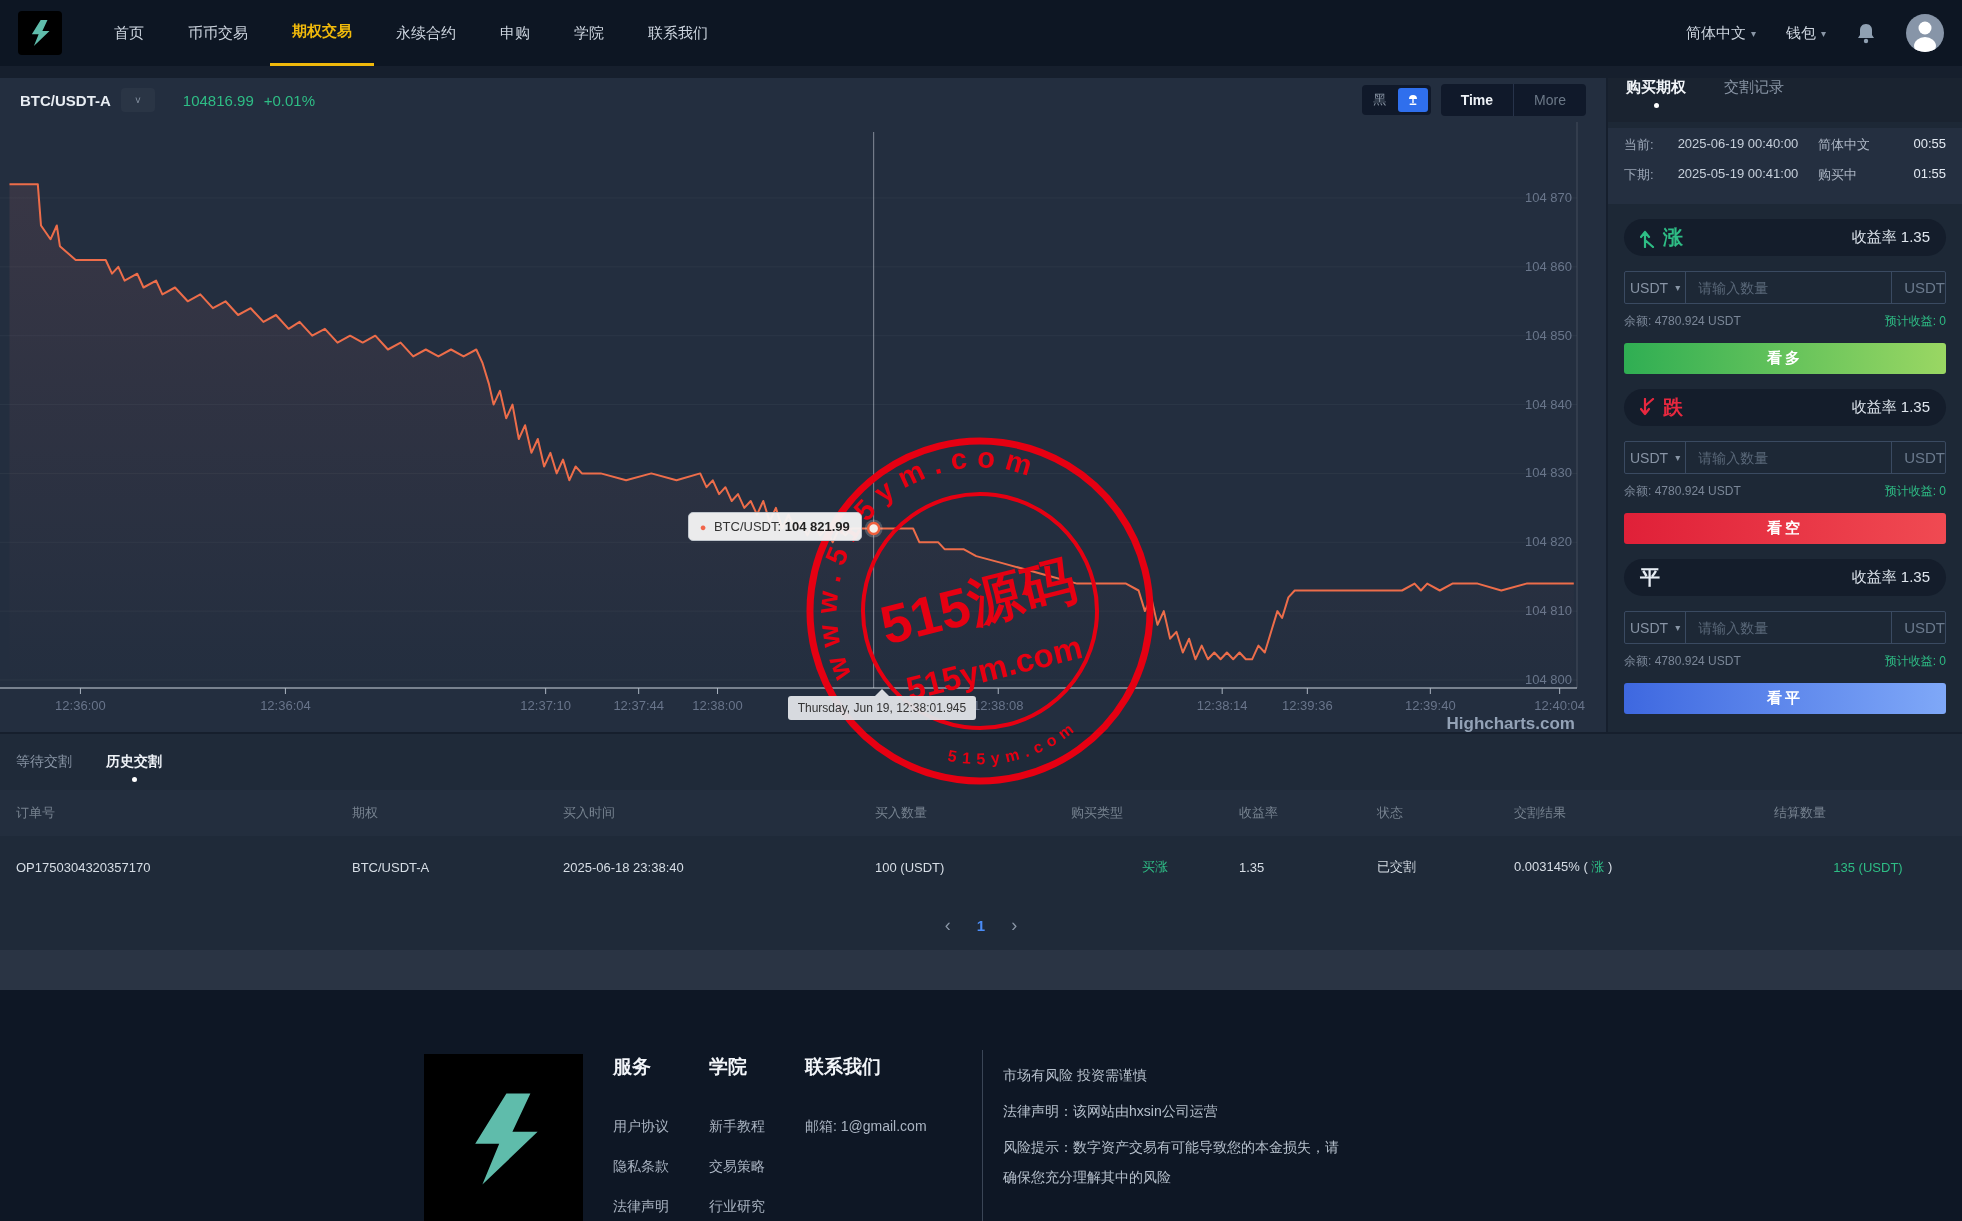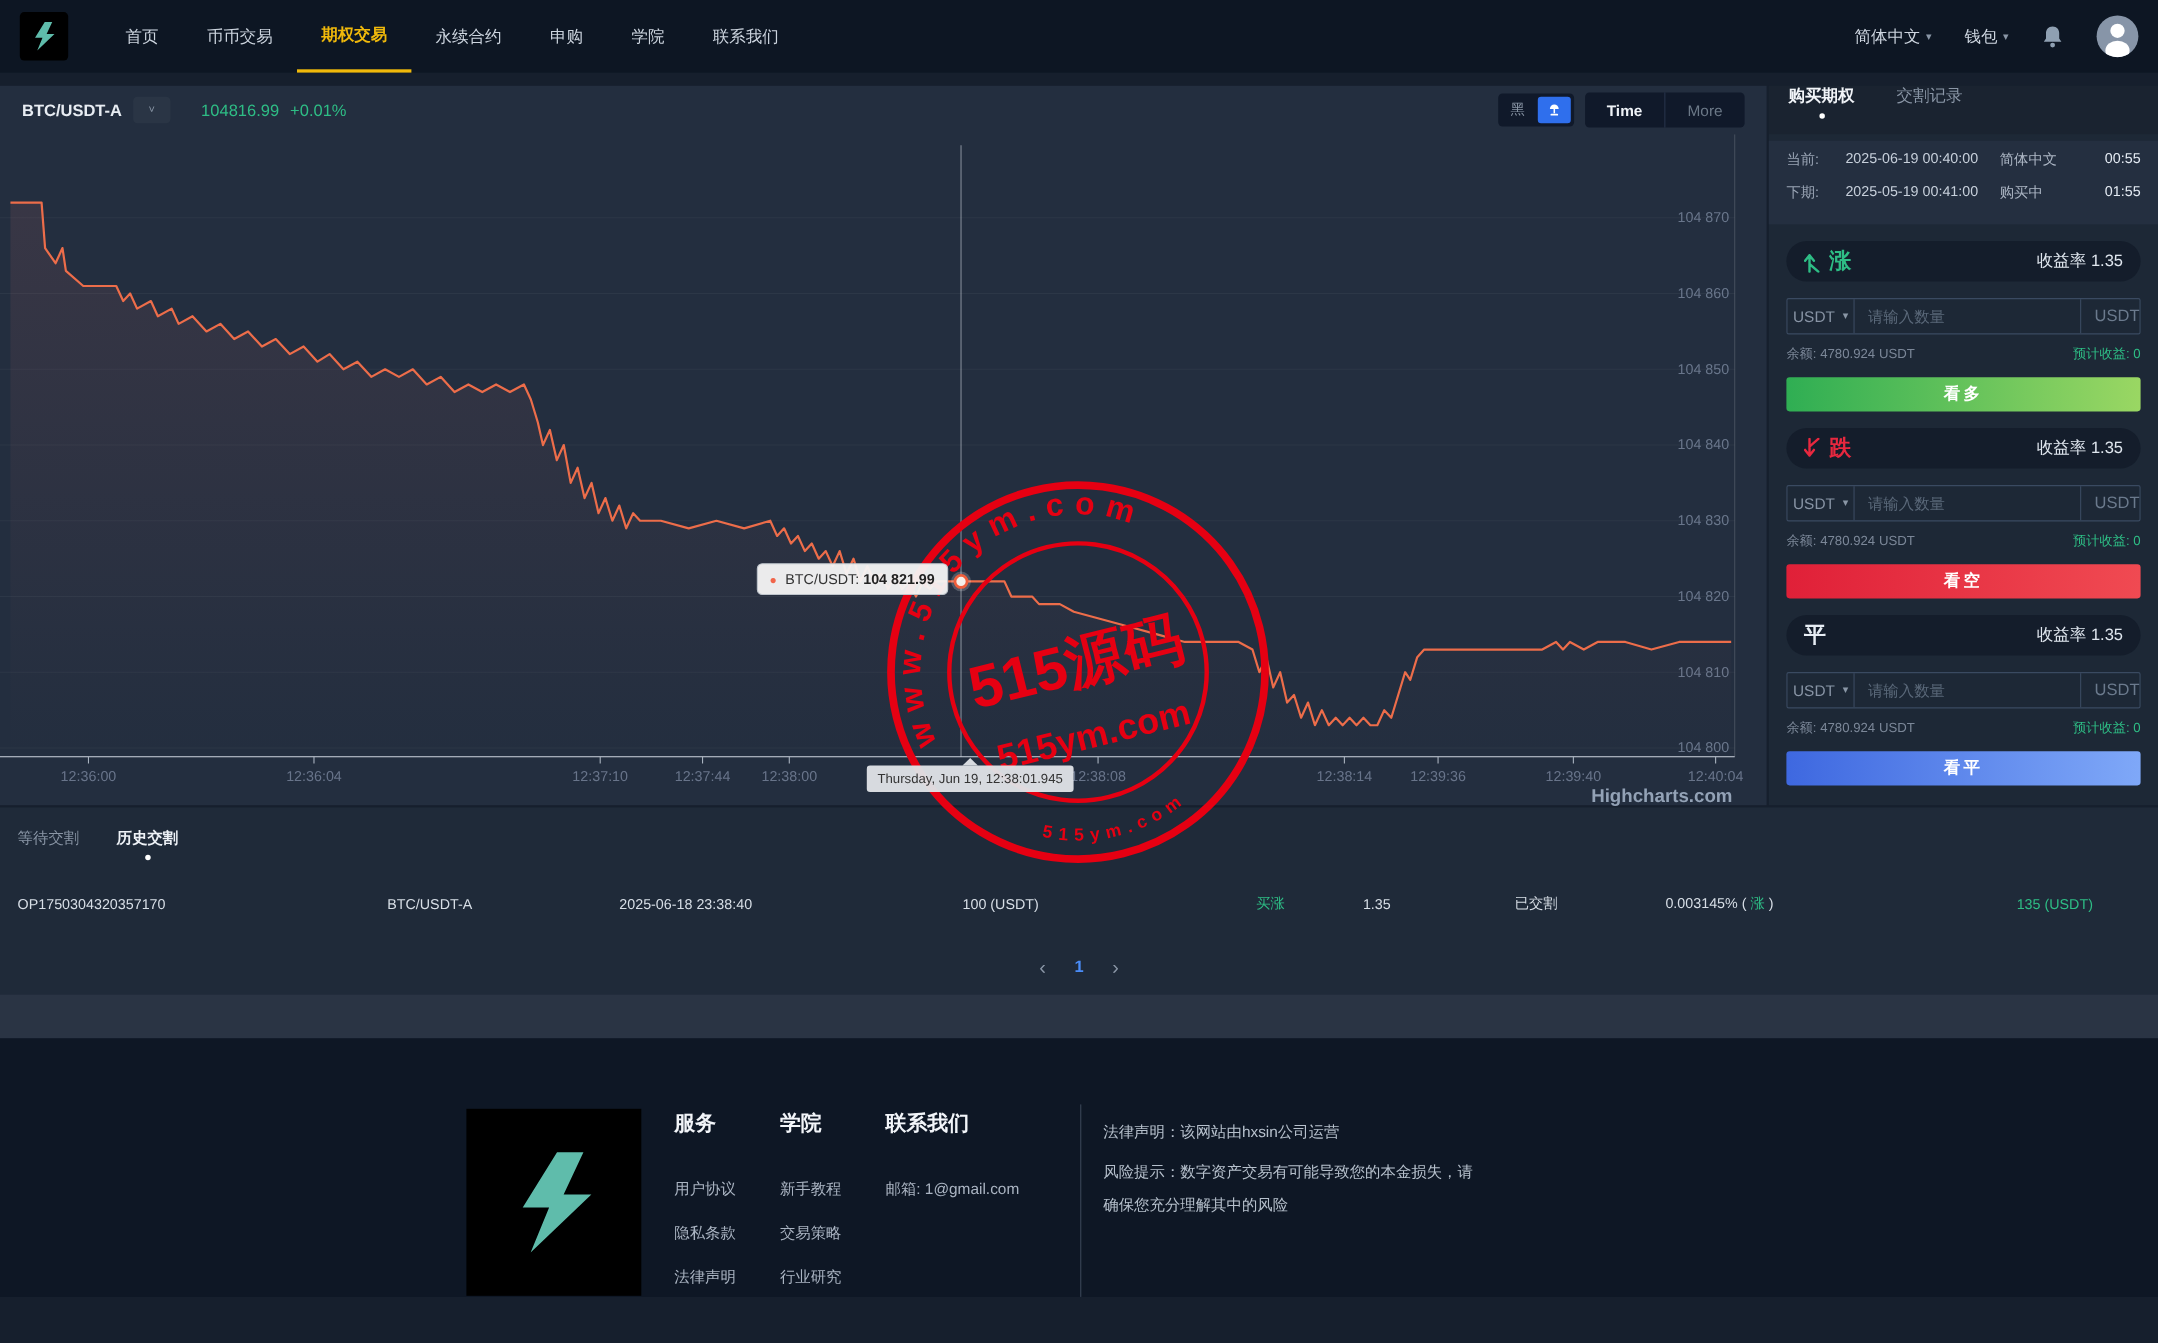--- a/index.html
+++ b/index.html
@@ -386,20 +386,31 @@
 </div>
 
 <section class="orders">
   <div class="orders-tabs">
     <div class="otab">等待交割</div>
     <div class="otab active">
       <span>历史交割</span>
       <span class="tab-dot"></span>
     </div>
   </div>
+  <div class="ogrid ohead">
+    <div>订单号</div>
+    <div>期权</div>
+    <div>买入时间</div>
+    <div>买入数量</div>
+    <div>购买类型</div>
+    <div>收益率</div>
+    <div>状态</div>
+    <div>交割结果</div>
+    <div>结算数量</div>
+  </div>
   <div class="ogrid orow">
     <div>OP1750304320357170</div>
     <div>BTC/USDT-A</div>
     <div>2025-06-18 23:38:40</div>
     <div>100 (USDT)</div>
     <div class="green">买涨</div>
     <div>1.35</div>
     <div>已交割</div>
     <div>
       <span>0.003145% (</span>
@@ -443,17 +454,18 @@
     </div>
     <div class="f-col wide">
       <div class="f-title">联系我们</div>
       <div class="f-links">
         <div class="f-link">邮箱: 1@gmail.com</div>
       </div>
     </div>
   </div>
   <div class="f-divider"></div>
   <div class="f-notices">
+    <div class="n">市场有风险 投资需谨慎</div>
     <div class="n">法律声明：该网站由hxsin公司运营</div>
     <div>风险提示：数字资产交易有可能导致您的本金损失，请</div>
     <div>确保您充分理解其中的风险</div>
   </div>
 </footer>
 
 </body></html>

